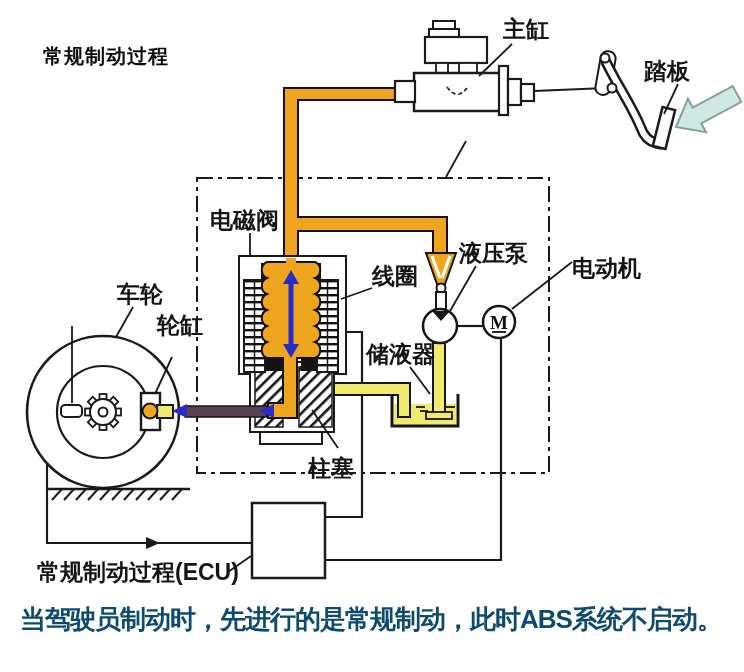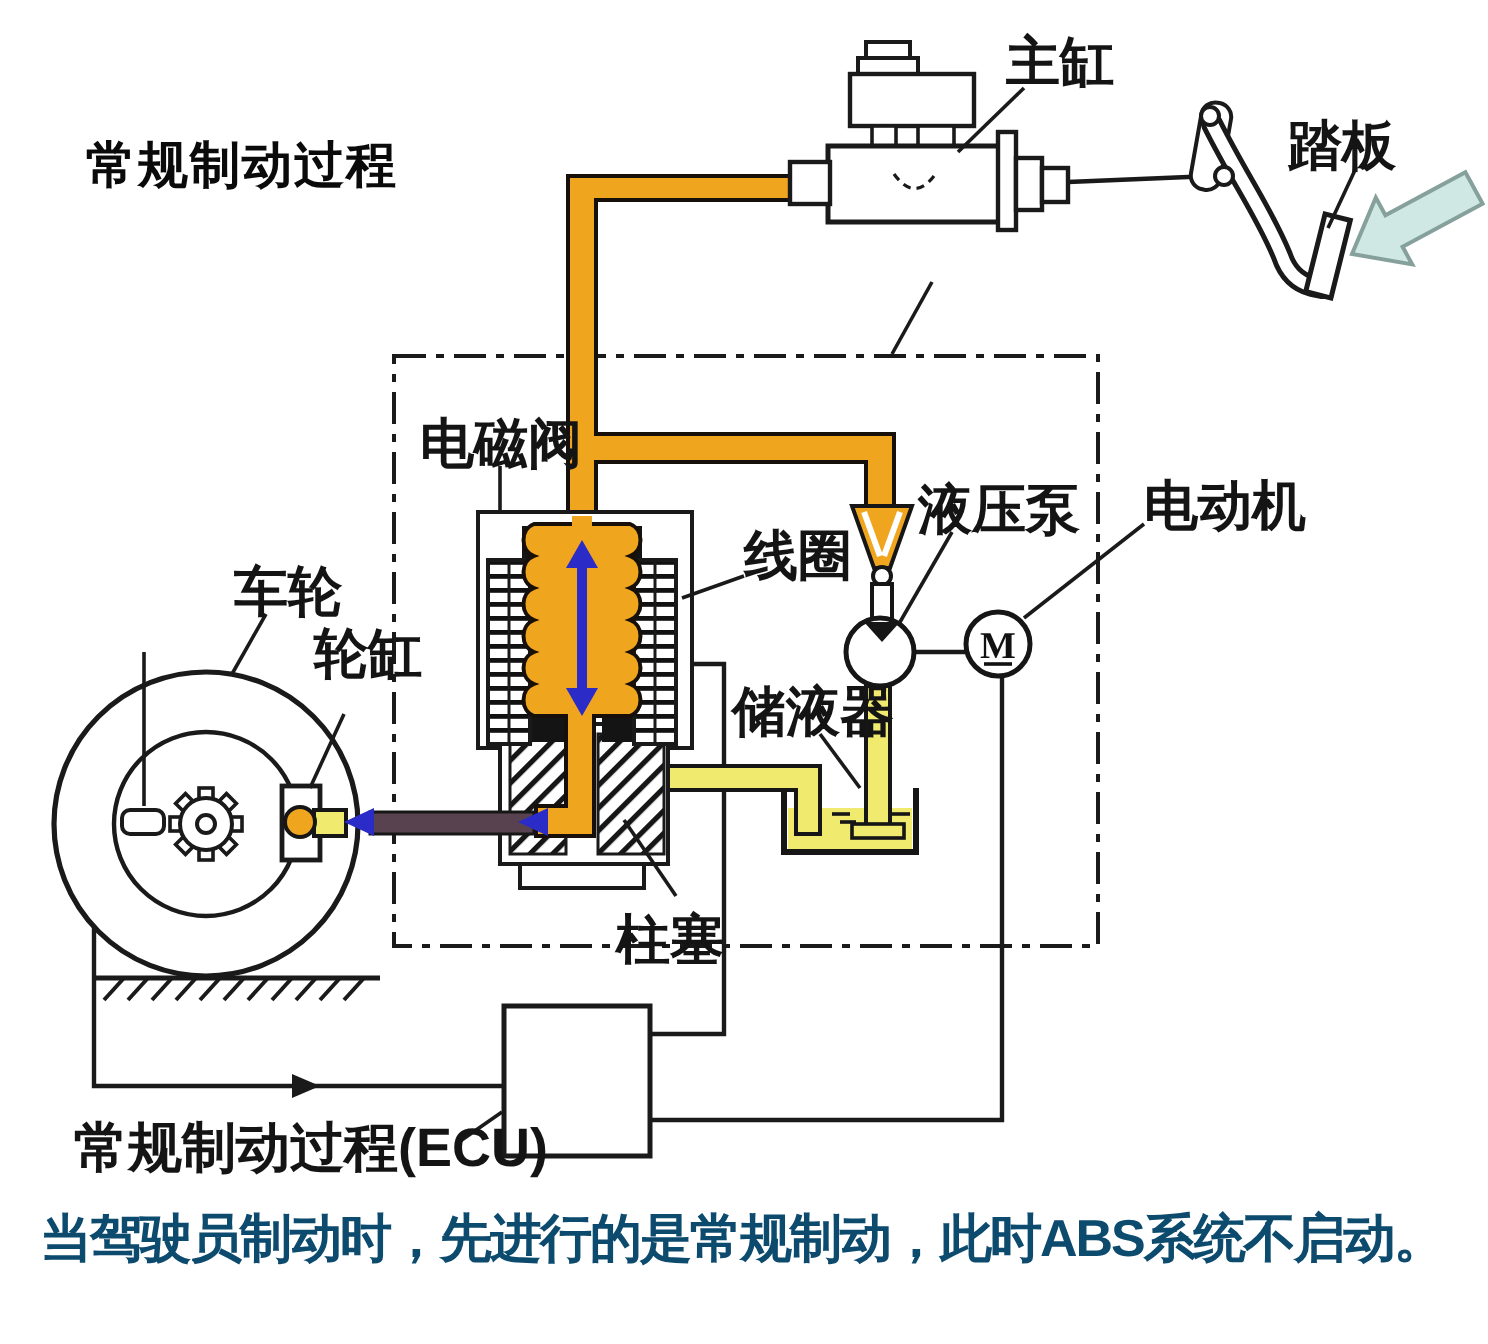--- a/index.html
+++ b/index.html
@@ -2,25 +2,25 @@
 <html><head>
 <meta charset="utf-8">
 <style>
   html,body{margin:0;padding:0;background:#fff;}
   .stage{
     position:relative;width:744px;height:672px;background:#ffffff;overflow:hidden;
     font-family:"Liberation Sans",sans-serif;color:#111;
   }
   .stage svg{position:absolute;left:0;top:0;}
   .lbl{
-    position:absolute;font-size:27px;font-weight:600;line-height:1.05;
+    position:absolute;font-size:23px;font-weight:600;line-height:1.05;
     white-space:nowrap;color:#141414;letter-spacing:0px;
   }
   .title{
-    position:absolute;left:43px;top:66px;font-size:25px;font-weight:bold;
+    position:absolute;left:43px;top:43px;font-size:20px;font-weight:bold;
     white-space:nowrap;color:#0a0a0a;letter-spacing:1px;
   }
   .caption{
     position:absolute;left:20px;top:602px;width:716px;font-size:26px;font-weight:bold;
     white-space:nowrap;color:#0c4a6e;letter-spacing:-1px;
   }
 </style>
 </head>
 <body>
 
@@ -202,21 +202,21 @@
       <line x1="228" y1="572" x2="251" y2="556"></line>
     </g>
   </svg>
 
   <div class="title">常规制动过程</div>
 
   <div class="lbl" style="left:503px;top:17px">主缸</div>
   <div class="lbl" style="left:644px;top:59px">踏板</div>
   <div class="lbl" style="left:210px;top:208px">电磁阀</div>
   <div class="lbl" style="left:459px;top:241px">液压泵</div>
-  <div class="lbl" style="left:572px;top:239px">电动机</div>
+  <div class="lbl" style="left:572px;top:256px">电动机</div>
   <div class="lbl" style="left:372px;top:264px">线圈</div>
   <div class="lbl" style="left:117px;top:282px">车轮</div>
   <div class="lbl" style="left:157px;top:313px">轮缸</div>
   <div class="lbl" style="left:366px;top:342px">储液器</div>
   <div class="lbl" style="left:308px;top:456px">柱塞</div>
   <div class="lbl" style="left:37px;top:560px">常规制动过程(ECU)</div>
 
   <div class="caption">当驾驶员制动时，先进行的是常规制动，此时ABS系统不启动。</div>
 </div>
 

